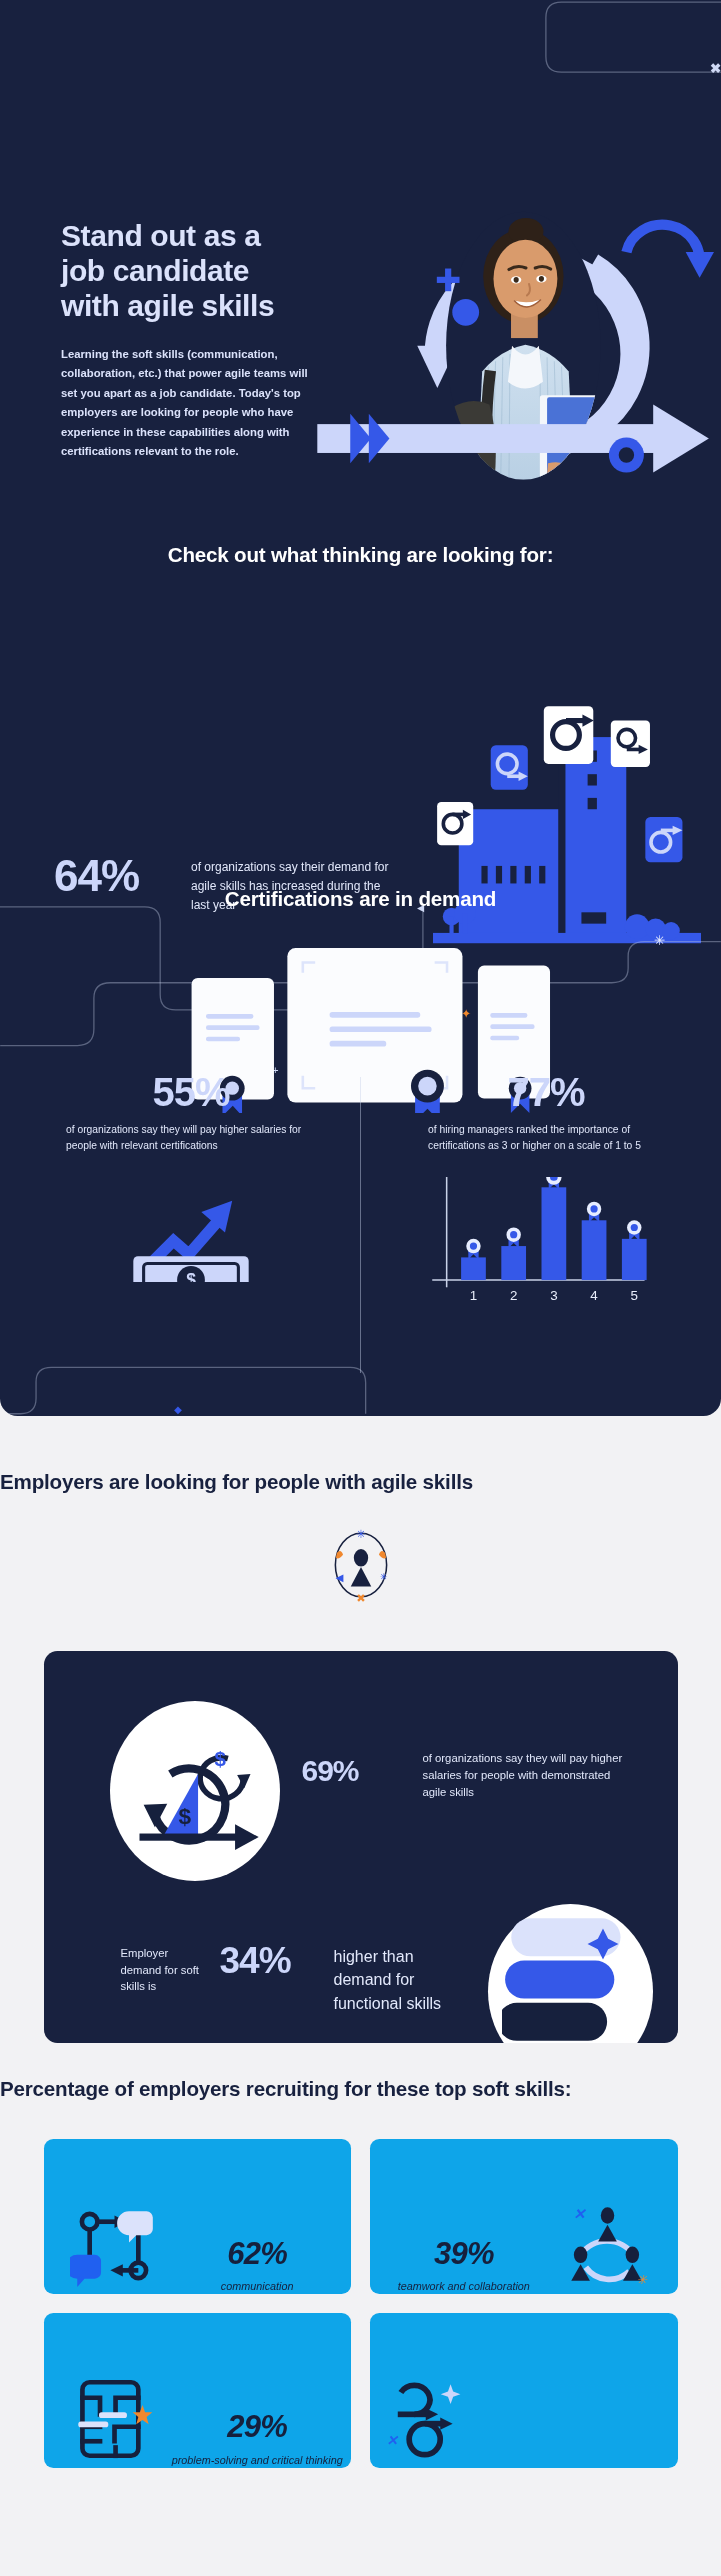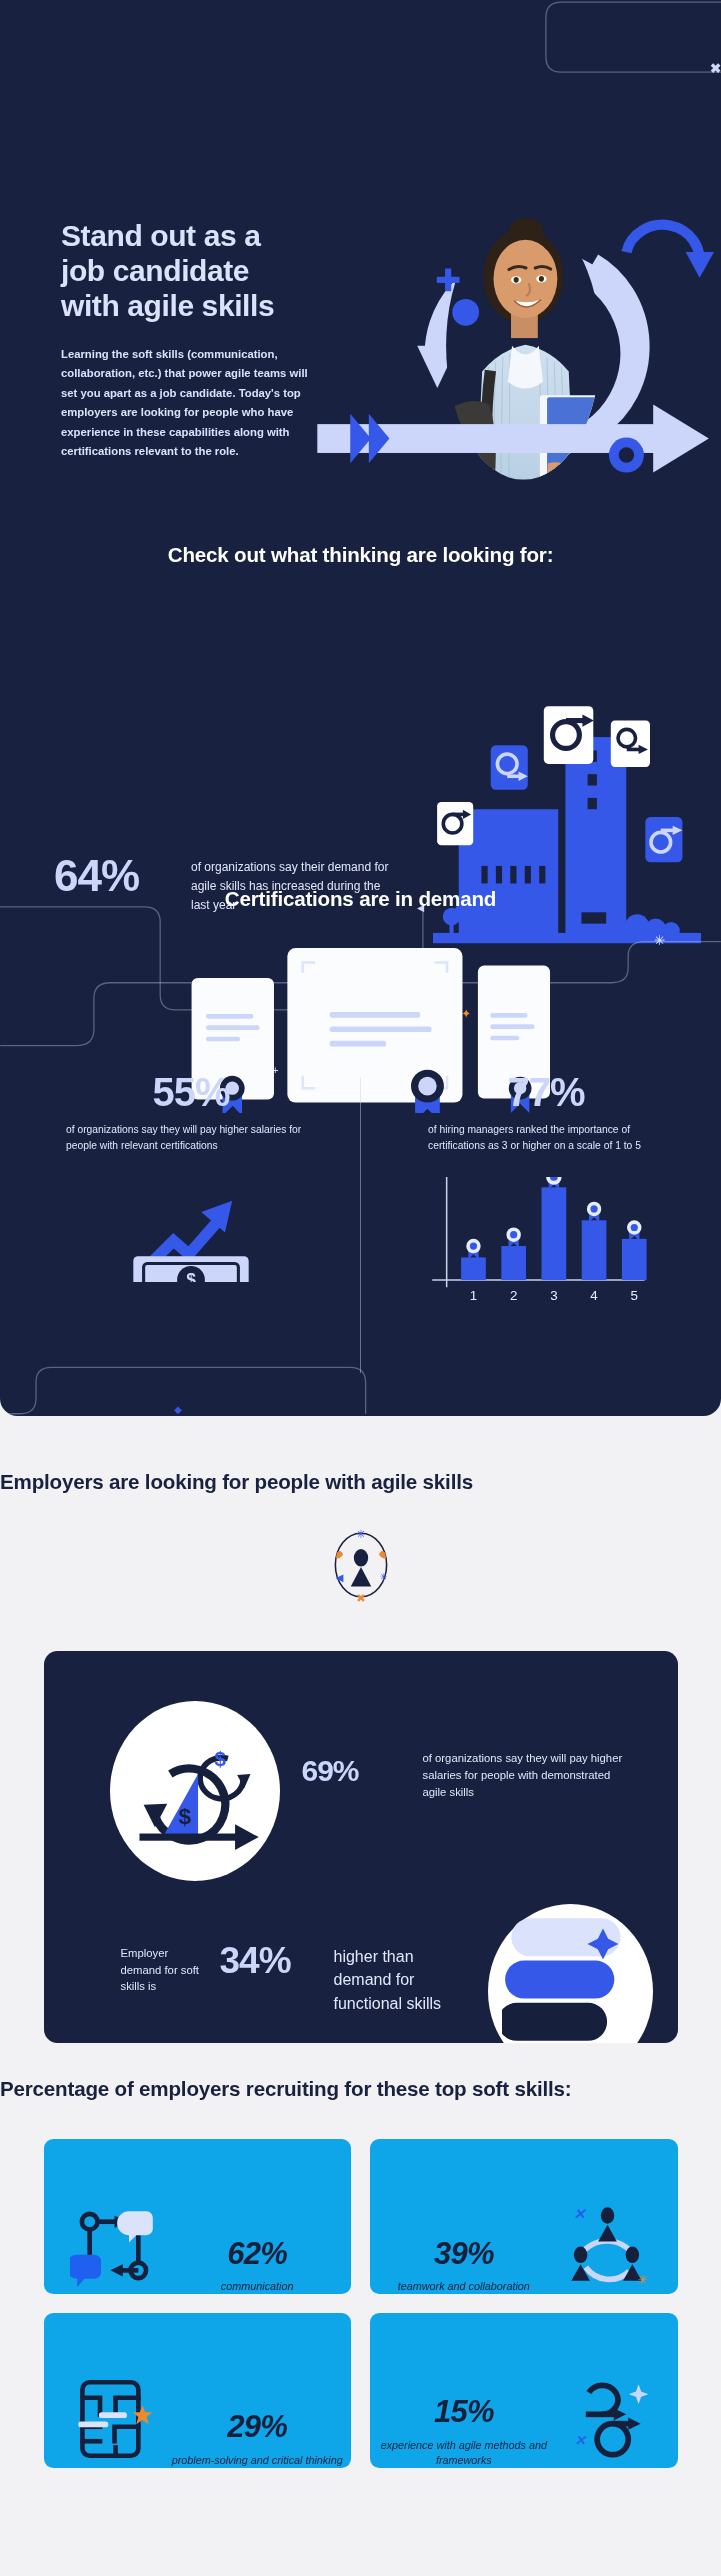--- a/index.html
+++ b/index.html
@@ -554,24 +554,20 @@
             <polygon points="140,58 145,72 159,72 148,81 152,95 140,87 128,95 132,81 121,72 135,72" fill="#f0882e"></polygon>
           </svg>
         </div>
         <div class="mid">
           <div class="pct">29%</div>
           <div class="lbl">problem-solving and critical thinking</div>
         </div>
       </div>
 
       <div class="card icon-right">
-        <div class="mid">
-          <div class="pct">15%</div>
-          <div class="lbl">experience with agile methods and frameworks</div>
-        </div>
         <div class="art">
           <svg viewBox="0 0 170 170" width="88" height="88">
             <path d="M50 34 A30 28 0 1 1 76 76" fill="none" stroke="#16203d" stroke-width="11"></path>
             <path d="M44 76 H104" stroke="#16203d" stroke-width="11"></path>
             <polygon points="98,64 122,76 98,88" fill="#16203d"></polygon>
             <circle cx="96" cy="124" r="30" fill="none" stroke="#16203d" stroke-width="11"></circle>
             <path d="M96 94 H132" stroke="#16203d" stroke-width="11"></path>
             <polygon points="126,82 150,94 126,106" fill="#16203d"></polygon>
             <polygon points="146,18 151,32 165,37 151,42 146,56 141,42 127,37 141,32" fill="#ccd6fa"></polygon>
             <text x="22" y="136" font-size="26" fill="#2060f0" font-weight="700" font-family="Liberation Sans, sans-serif">✕</text>

